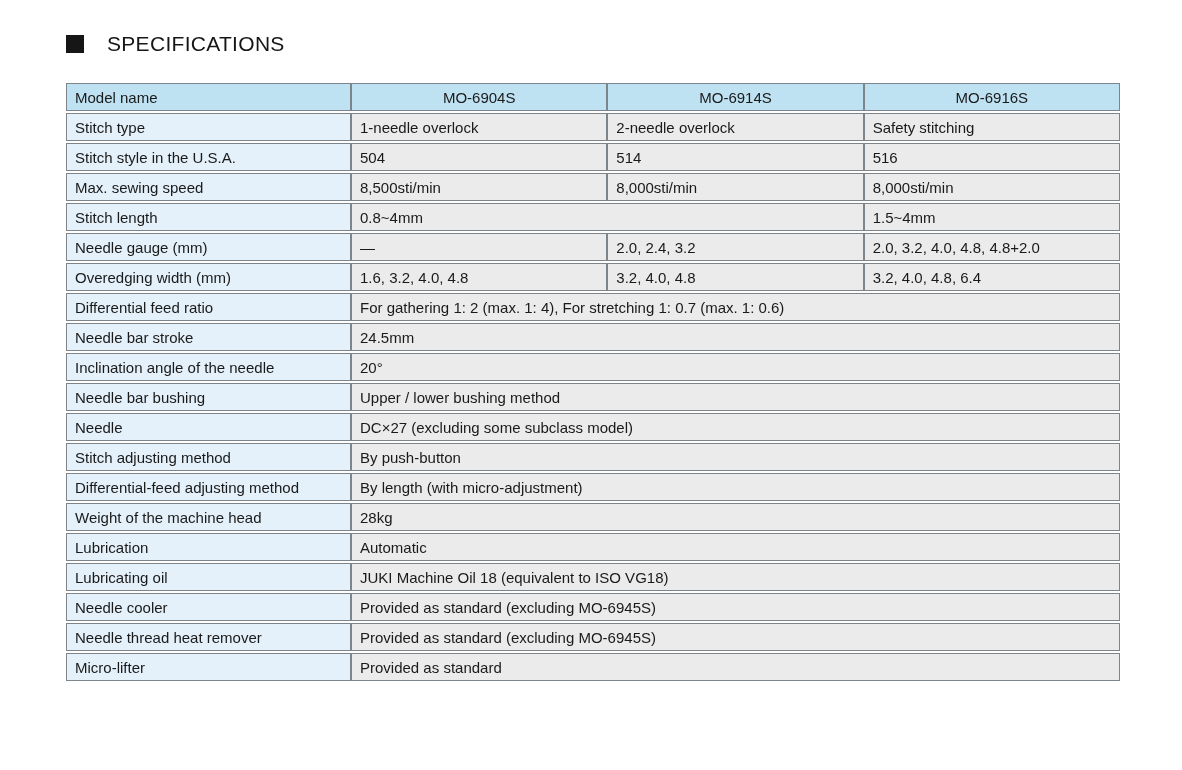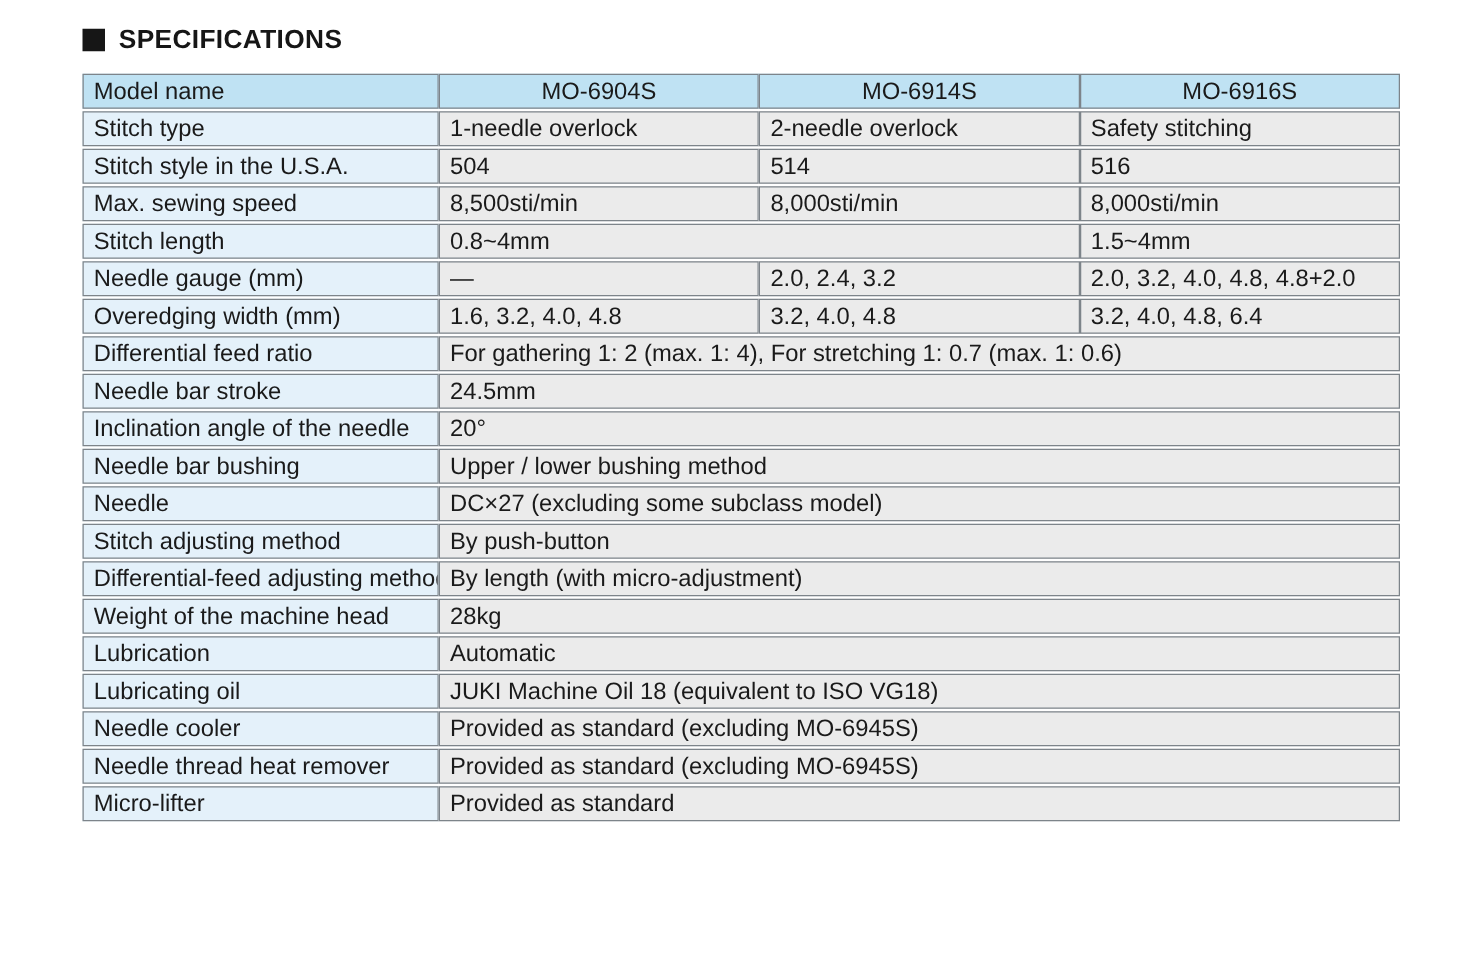--- a/index.html
+++ b/index.html
@@ -30,36 +30,36 @@
     margin: 0 0 13px 0;
   }
   .title-square {
     width: 18px;
     height: 18px;
     background: #161616;
     flex: 0 0 auto;
   }
   .page-title {
     font-size: 21px;
-    font-weight: bold;
-    margin: 0;
+    font-weight: normal;
+    margin: 12px;
     letter-spacing: 0.3px;
     color: #161616;
   }
   table.spec {
     border-collapse: separate;
     border-spacing: 0 2px;
     table-layout: fixed;
     width: 1054px;
   }
   table.spec th,
   table.spec td {
     border: 1px solid var(--border);
     height: 28px;
-    font-size: 19px;
+    font-size: 15px;
     padding: 1px 8px 0 8px;
     vertical-align: middle;
     white-space: nowrap;
     overflow: hidden;
   }
   td.label-cell, th.label-cell {
     background: var(--label-bg);
     text-align: left;
     font-weight: normal;
     padding-left: 11px;

